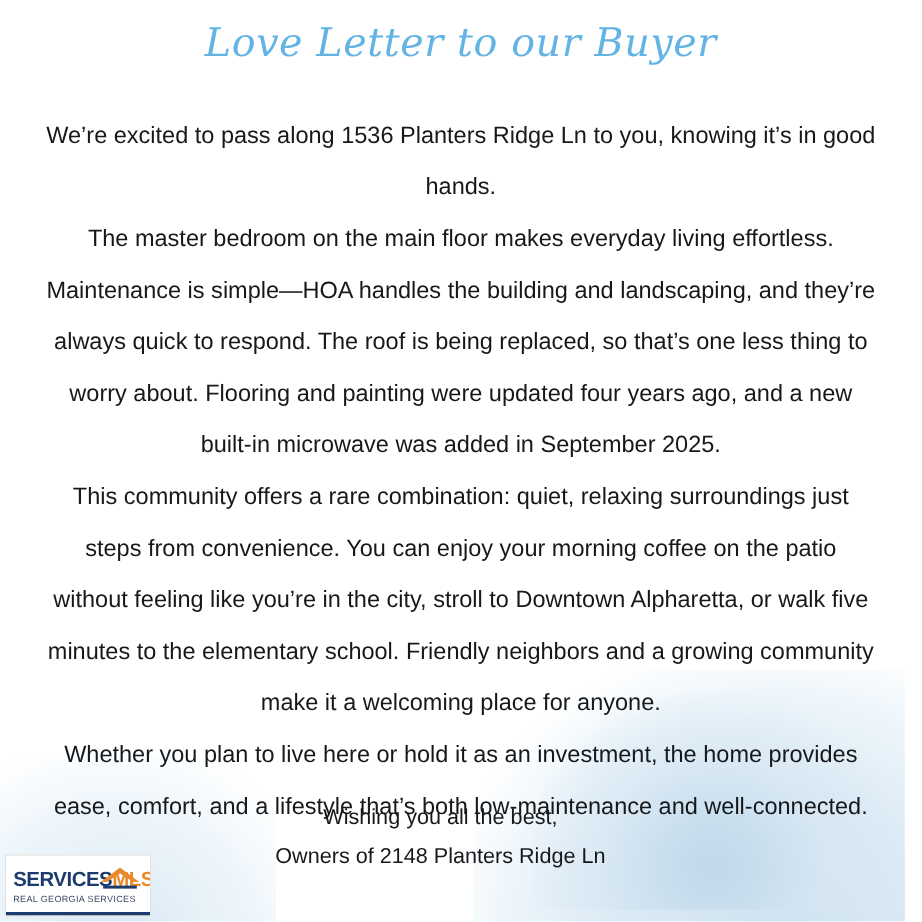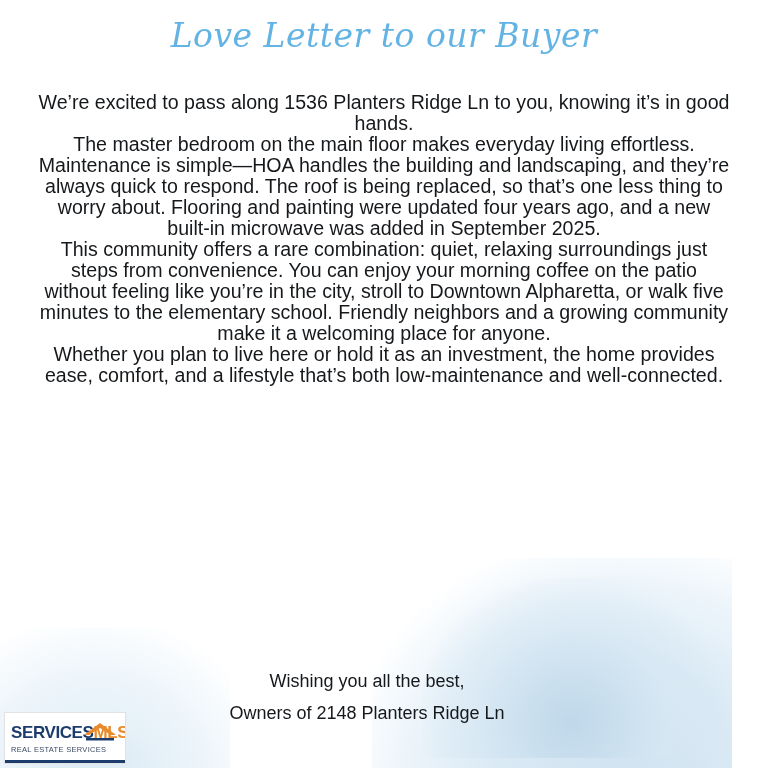--- a/index.html
+++ b/index.html
@@ -13,20 +13,21 @@
     background: #ffffff;
     font-family: "Liberation Sans", sans-serif;
   }
 
   .page {
     position: relative;
     width: 732px;
     height: 768px;
     background: #ffffff;
     overflow: hidden;
+    padding-left: 22px;
   }
 
   
   .sky-wash-right {
     position: absolute;
     right: -60px;
     bottom: -120px;
     width: 420px;
     height: 330px;
     background: radial-gradient(ellipse at 60% 70%, #cfe2f0 0%, #dbeaf5 38%, rgba(226,239,248,0.65) 62%, rgba(255,255,255,0) 80%);
@@ -66,21 +67,21 @@
   }
 
   .letter {
     position: absolute;
     top: 92px;
     left: 38px;
     width: 692px;
     text-align: center;
     color: #16191c;
     font-size: 19.6px;
-    line-height: 21px;
+    line-height: 43px;
   }
 
   .para {
     margin: 0;
   }
 
   .sign-off {
     position: absolute;
     top: 666px;
     left: 21px;
@@ -161,21 +162,21 @@
     <p class="para">Whether you plan to live here or hold it as an investment, the home provides ease, comfort, and a lifestyle that’s both low-maintenance and well-connected.</p>
   </div>
 
   <div class="sign-off">
     <div>Wishing you all the best,</div>
     <div>Owners of 2148 Planters Ridge Ln</div>
   </div>
 
   <div class="logo">
     <div class="logo-main"><span>SERVICES</span><span class="mls">MLS</span></div>
-    <div class="logo-sub">REAL ESTATE SERVICES</div>
+    <div class="logo-sub">REAL GEORGIA SERVICES</div>
     <svg class="logo-roof" viewBox="0 0 34 22">
       <polygon points="17,2 33,14 28,14 17,7 6,14 1,14" fill="#e98b2a"></polygon>
       <rect x="3" y="17" width="28" height="2.5" fill="#1d3c6e"></rect>
     </svg>
     <div class="logo-bar"></div>
   </div>
 
 </div>
 
 </body></html>

